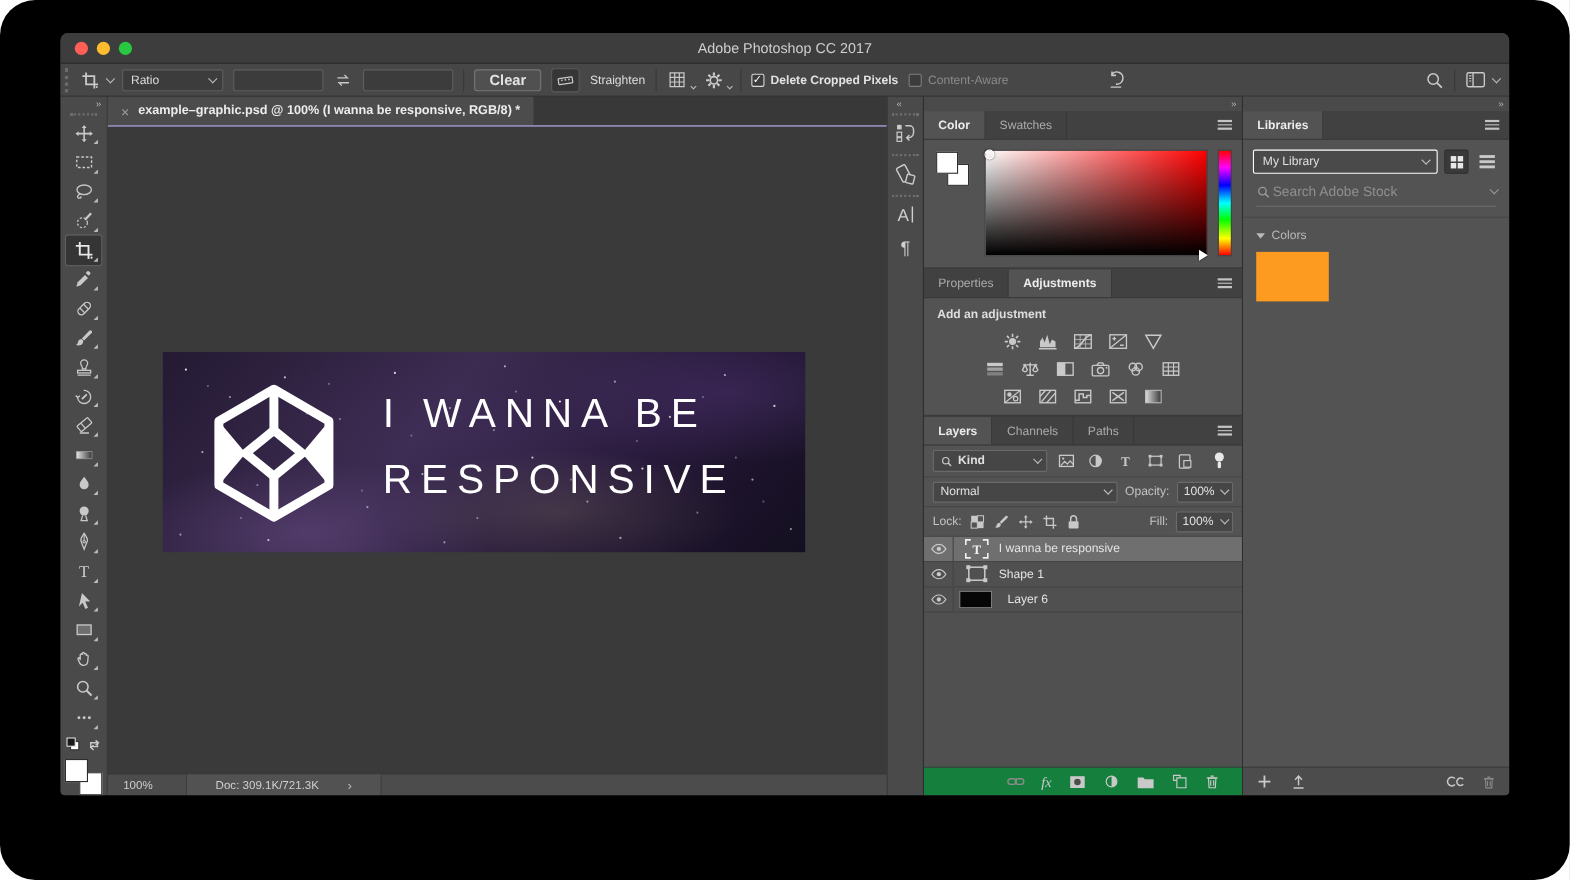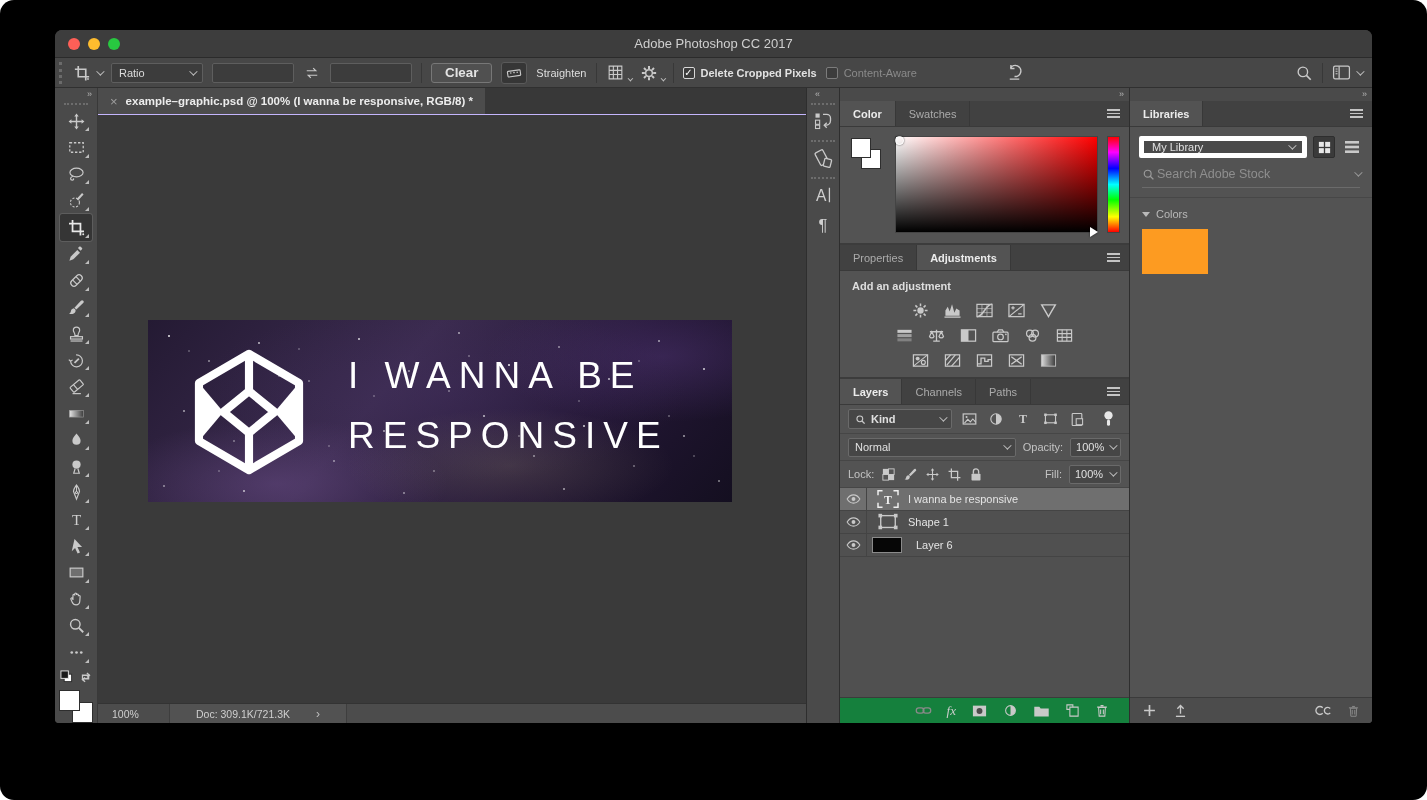--- a/index.html
+++ b/index.html
@@ -1,17 +1,17 @@
 <!DOCTYPE html>
 <html><head>
 <meta charset="utf-8">
 <style>
   * { margin:0; padding:0; box-sizing:border-box; }
   html,body { width:1427px; height:800px; background:#fff; font-family:"Liberation Sans",sans-serif; }
-  .backdrop { position:absolute; inset:0; width:1427px; height:800px; background:#000; border-radius:14px; }
+  .backdrop { position:absolute; inset:0; width:1427px; height:800px; background:#000; border-radius:32px; }
   .window { position:absolute; left:55px; top:30px; width:1317px; height:693px; background:#4a4a4a;
             border-radius:7px 7px 4px 4px; overflow:hidden; display:flex; flex-direction:column;
             box-shadow:0 20px 60px rgba(0,0,0,.8); font-size:11px; color:#d6d6d6; }
   svg { display:block; }
   .icon { color:#c9c9c9; }
 
   
   .titlebar { height:28px; background:#3d3d3d; border-bottom:1px solid #2b2b2b; display:flex; align-items:center; position:relative; flex:none; }
   .lights { display:flex; gap:8px; margin-left:13px; }
   .light { width:12px; height:12px; border-radius:50%; }
@@ -140,21 +140,21 @@
   .thumb-img { width:30px; height:16px; border:1px solid #8a8a8a; }
   .thumb-black { background:#060606; }
   .thumb-galaxy { background: radial-gradient(ellipse at 45% 50%, #9a7ac0 0%, #5a3d7e 30%, #2a1840 70%, #130b22 100%); }
   .lfooter { height:26px; background:#15803d; border-top:1px solid #3b3b3b; display:flex; align-items:center; justify-content:flex-end; gap:15px; padding-right:20px; flex:none; }
   .fx-lbl { font-style:italic; color:#cdcdcd; font-size:13px; font-family:"Liberation Serif",serif; }
 
   
   .libcol { width:242px; display:flex; flex-direction:column; flex:none; background:#535353; }
   .lib-body { flex:1; display:flex; flex-direction:column; }
   .lib-row1 { display:flex; align-items:center; gap:6px; padding:9px 9px 7px; }
-  .lib-select { flex:1; height:22px; background:#4a4a4a; border:5px solid #ffffff; border-radius:2px; display:flex; align-items:center; padding:0 8px; color:#e0e0e0; }
+  .lib-select { flex:1; height:22px; background:#4a4a4a; border:1px solid #ffffff; border-radius:2px; display:flex; align-items:center; padding:0 8px; color:#e0e0e0; }
   .lib-select .chev { margin-left:auto; }
   .viewbtn { width:22px; height:22px; display:flex; align-items:center; justify-content:center; border-radius:2px; }
   .viewbtn.active { background:#3a3a3a; border:1px solid #2e2e2e; }
   .searchrow { display:flex; align-items:center; gap:2px; margin:2px 12px 0; border-bottom:1px solid #6b6b6b; padding-bottom:6px; }
   .searchrow input { flex:1; background:transparent; border:none; outline:none; color:#cfcfcf; font-size:12.5px; font-family:"Liberation Sans",sans-serif; }
   .searchrow input::placeholder { color:#8f8f8f; }
   .lib-section { border-top:1px solid #474747; margin-top:9px; padding:10px 12px; }
   .sec-head { color:#b9b9b9; font-size:11px; display:flex; align-items:center; gap:6px; }
   .tri-down { width:0; height:0; border-left:4px solid transparent; border-right:4px solid transparent; border-top:5px solid #b9b9b9; }
   .orange-swatch { width:66px; height:45px; background:#FD9B21; margin-top:9px; }

